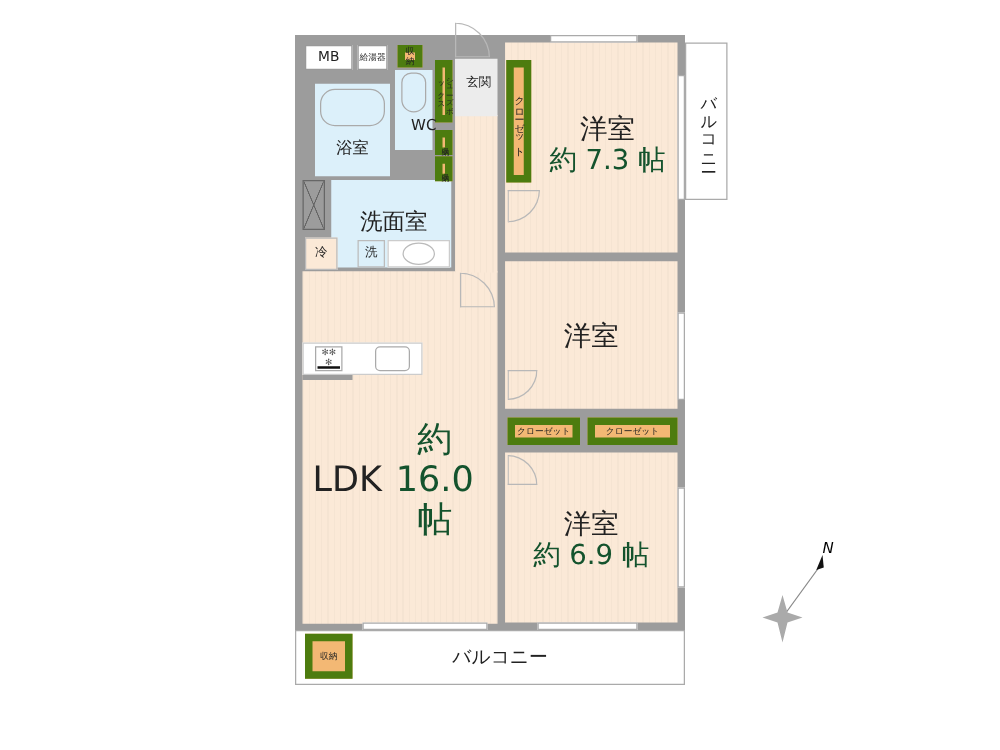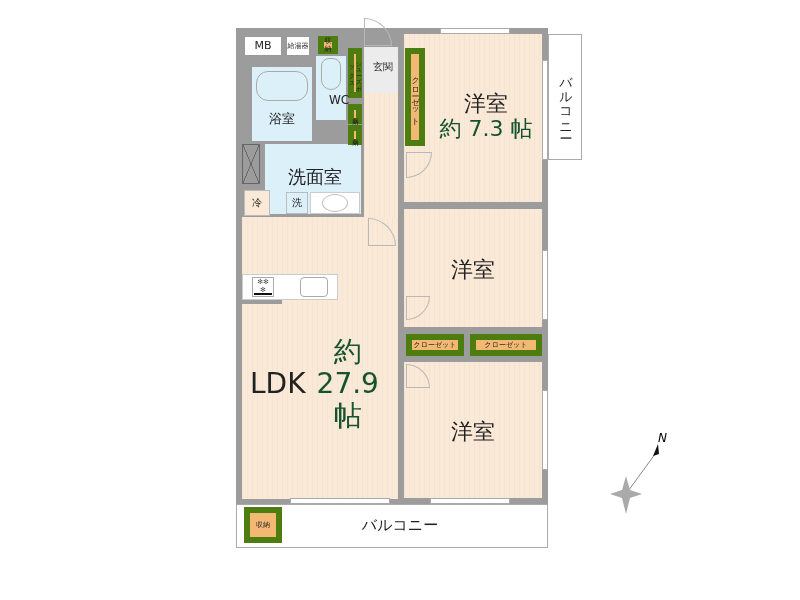--- a/index.html
+++ b/index.html
@@ -85,24 +85,25 @@
 
 <div class="abs lbl" style="left:430px;top:86px;width:112px;height:60px;flex-direction:column;">
   <span class="room-name">洋室</span>
   <span class="room-size">約 7.3 帖</span>
 </div>
 <div class="abs lbl" style="left:410px;top:240px;width:126px;height:60px;flex-direction:column;">
   <span class="room-name">洋室</span>
 </div>
 <div class="abs lbl" style="left:410px;top:402px;width:126px;height:60px;flex-direction:column;">
   <span class="room-name">洋室</span>
+  <span class="room-size">約 6.9 帖</span>
 </div>
 <div class="abs lbl" style="left:250px;top:346px;width:140px;height:76px;flex-direction:row;">
   <span class="room-name" style="font-size:28px;">LDK</span>
-  <span class="room-size" style="font-size:28px;">約 27.9 帖</span>
+  <span class="room-size" style="font-size:28px;">約 16.0 帖</span>
 </div>
 <div class="abs lbl" style="left:254px;top:108px;width:56px;height:22px;font-size:13px;">浴室</div>
 <div class="abs lbl" style="left:316px;top:92px;width:46px;height:18px;font-size:12px;">WC</div>
 <div class="abs lbl" style="left:280px;top:166px;width:70px;height:22px;font-size:18px;font-family:Liberation Serif, serif;">洗面室</div>
 <div class="abs lbl" style="left:370px;top:58px;width:26px;height:18px;font-size:10px;">玄関</div>
 
 <div class="abs window" style="left:440px;top:28px;width:70px;height:6px;"></div>
 <div class="abs window" style="left:542px;top:60px;width:6px;height:100px;"></div>
 <div class="abs window" style="left:542px;top:250px;width:6px;height:70px;"></div>
 <div class="abs window" style="left:542px;top:390px;width:6px;height:80px;"></div>

